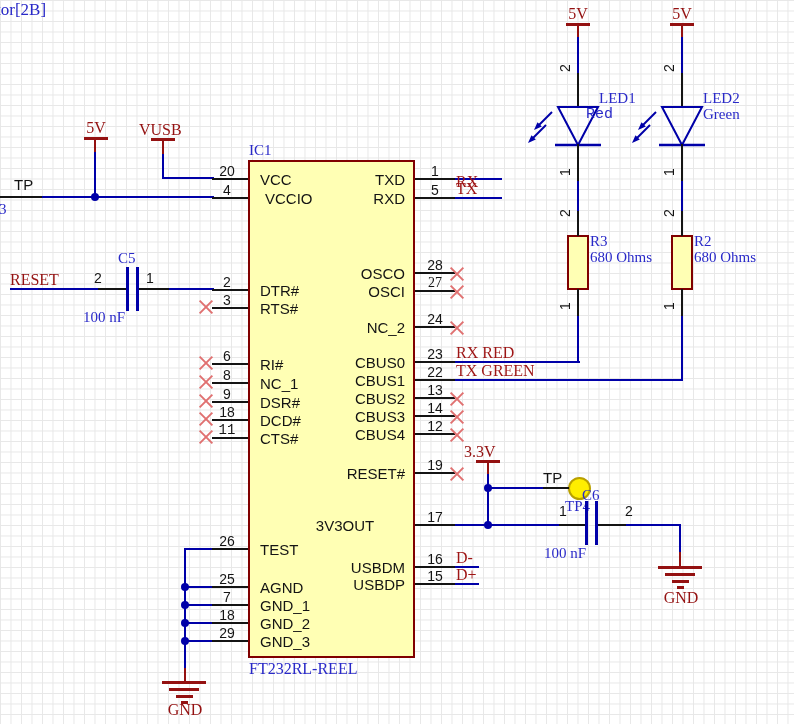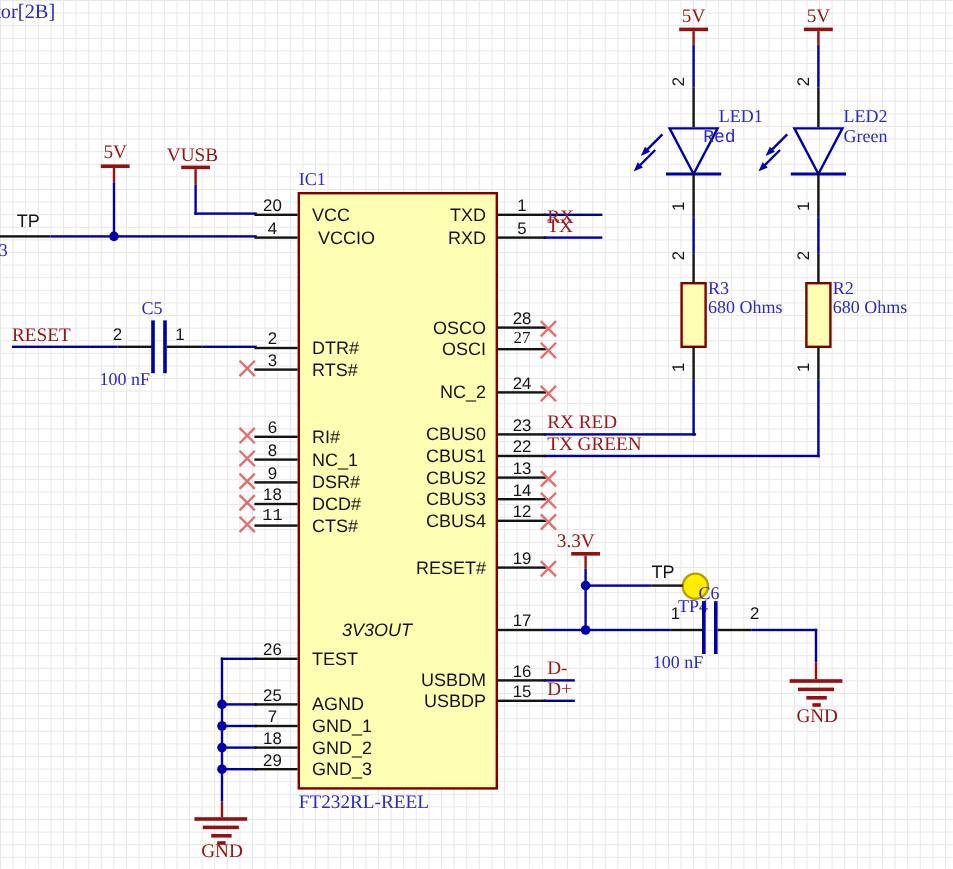--- a/index.html
+++ b/index.html
@@ -266,21 +266,21 @@
     <div class="a k" style="left: 415px; top: 433px; width: 40px; height: 2px;"></div>
     <span class="pnum ctr" style="left: 417px; top: 418px; width: 36px;">12</span>
     <span class="pname" style="left: 285px; top: 426px; width: 120px; text-align: right;">CBUS4</span>
     <div class="ncx" style="left: 449px; top: 427px;"></div>
     <div class="a k" style="left: 415px; top: 472px; width: 40px; height: 2px;"></div>
     <span class="pnum ctr" style="left: 417px; top: 457px; width: 36px;">19</span>
     <span class="pname" style="left: 285px; top: 465px; width: 120px; text-align: right;">RESET#</span>
     <div class="ncx" style="left: 449px; top: 466px;"></div>
     <div class="a k" style="left: 415px; top: 524px; width: 40px; height: 2px;"></div>
     <span class="pnum ctr" style="left: 417px; top: 509px; width: 36px;">17</span>
-    <span class="pname" style="left: 285px; top: 517px; width: 120px; text-align: left; font-style: italic;">3V3OUT</span>
+    <span class="pname" style="left: 285px; top: 517px; width: 120px; text-align: center;">3V3OUT</span>
     <div class="a k" style="left: 415px; top: 566px; width: 40px; height: 2px;"></div>
     <span class="pnum ctr" style="left: 417px; top: 551px; width: 36px;">16</span>
     <span class="pname" style="left: 285px; top: 559px; width: 120px; text-align: right;">USBDM</span>
     <span class="net" style="left: 456px; top: 549px;">D-</span>
     <div class="a k" style="left: 415px; top: 583px; width: 40px; height: 2px;"></div>
     <span class="pnum ctr" style="left: 417px; top: 568px; width: 36px;">15</span>
     <span class="pname" style="left: 285px; top: 576px; width: 120px; text-align: right;">USBDP</span>
     <span class="net" style="left: 456px; top: 566px;">D+</span>
   </div>
 

